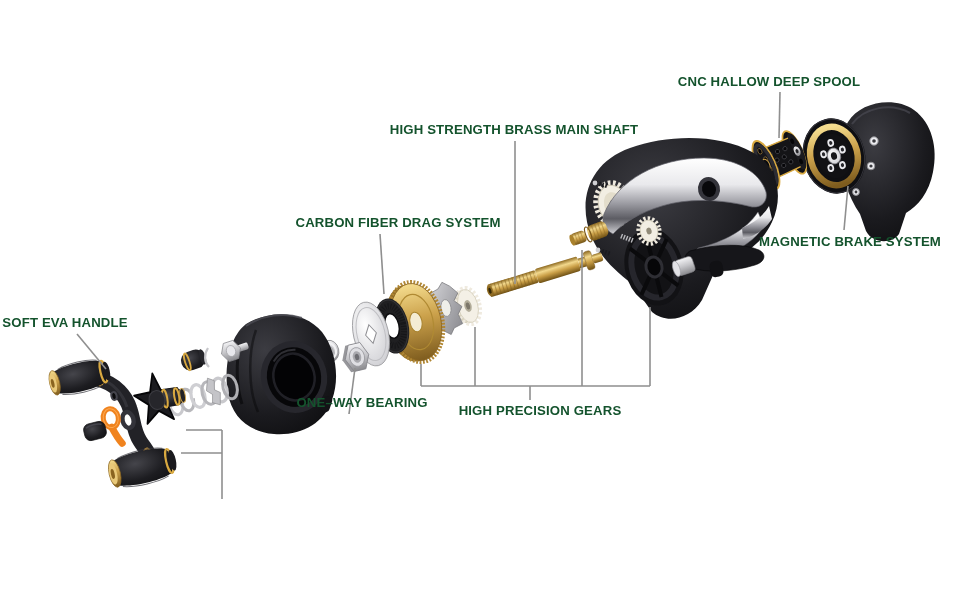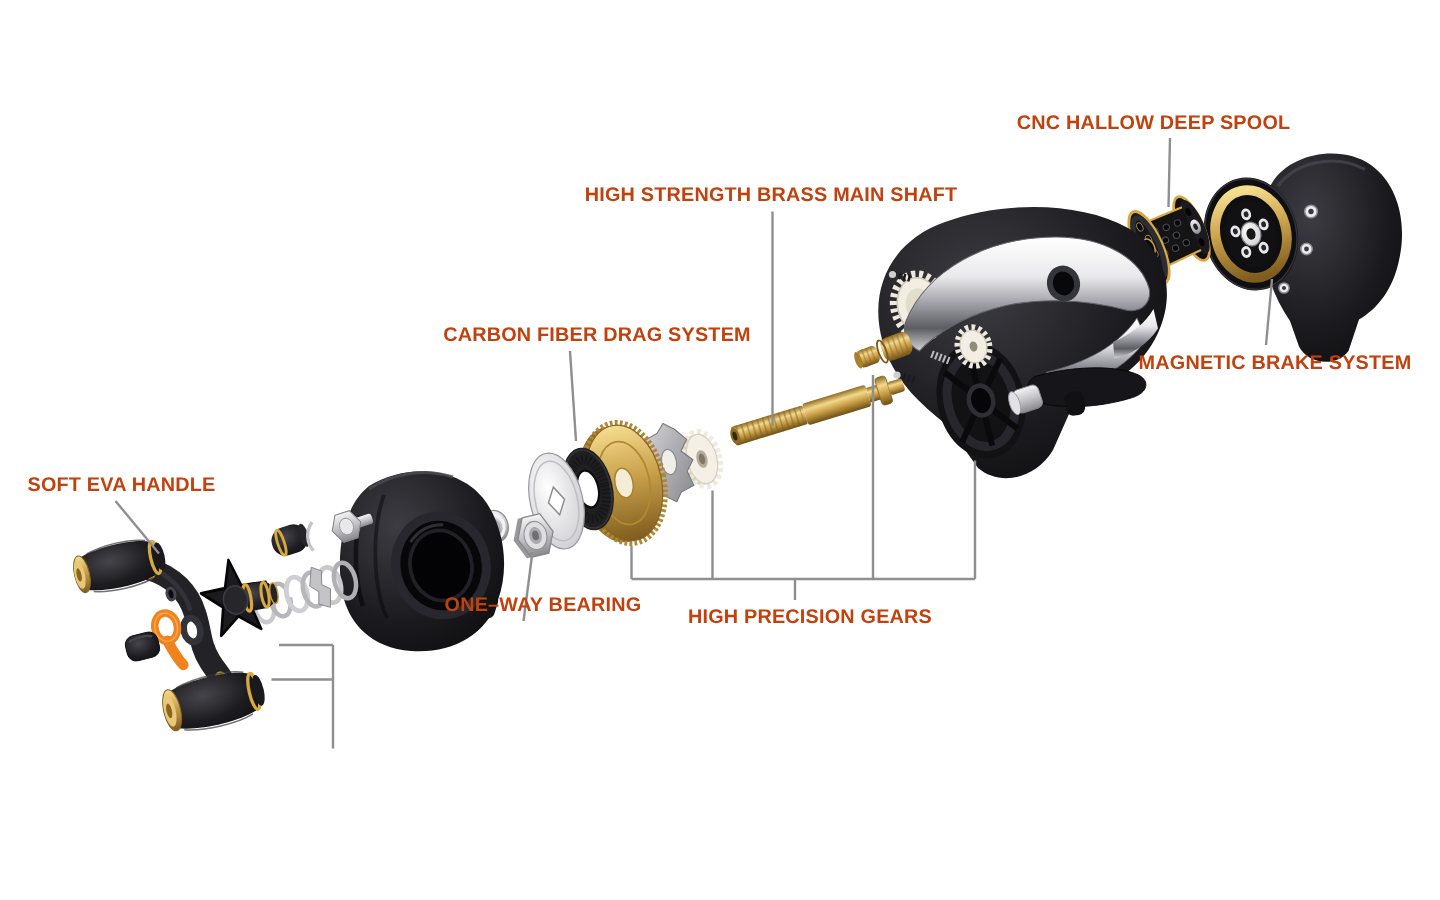--- a/index.html
+++ b/index.html
@@ -5,31 +5,31 @@
   html,body{margin:0;padding:0;}
   body{background:#ffffff;font-family:"Liberation Sans",sans-serif;}
   .stage{position:relative;width:960px;height:600px;background:#ffffff;overflow:hidden;}
   .art{position:absolute;left:0;top:0;}
   .callout{
     position:absolute;
     font-family:"Liberation Sans",sans-serif;
     font-weight:700;
     font-size:13.2px;
     line-height:1.05;
-    color:#c2410c;
+    color:#14532d;
     letter-spacing:.15px;
     white-space:nowrap;
     transform:translateX(-50%);
   }
   
   .c-spool   {left:769px;top:75px;}
   .c-shaft   {left:514px;top:123px;}
   .c-brake   {left:850px;top:235px;}
   .c-drag    {left:386px;top:216px;margin-left:12px;}
-  .c-eva     {left:81px; top:316px;}
+  .c-eva     {left:65px; top:316px;}
   .c-oneway  {left:362px;top:396px;}
   .c-gears   {left:540px;top:404px;}
   .c-compact {left:213px;top:502px;}
 </style>
 </head>
 <body>
 
 <div class="stage">
 
   <svg class="art" width="960" height="600" viewBox="0 0 960 600">

